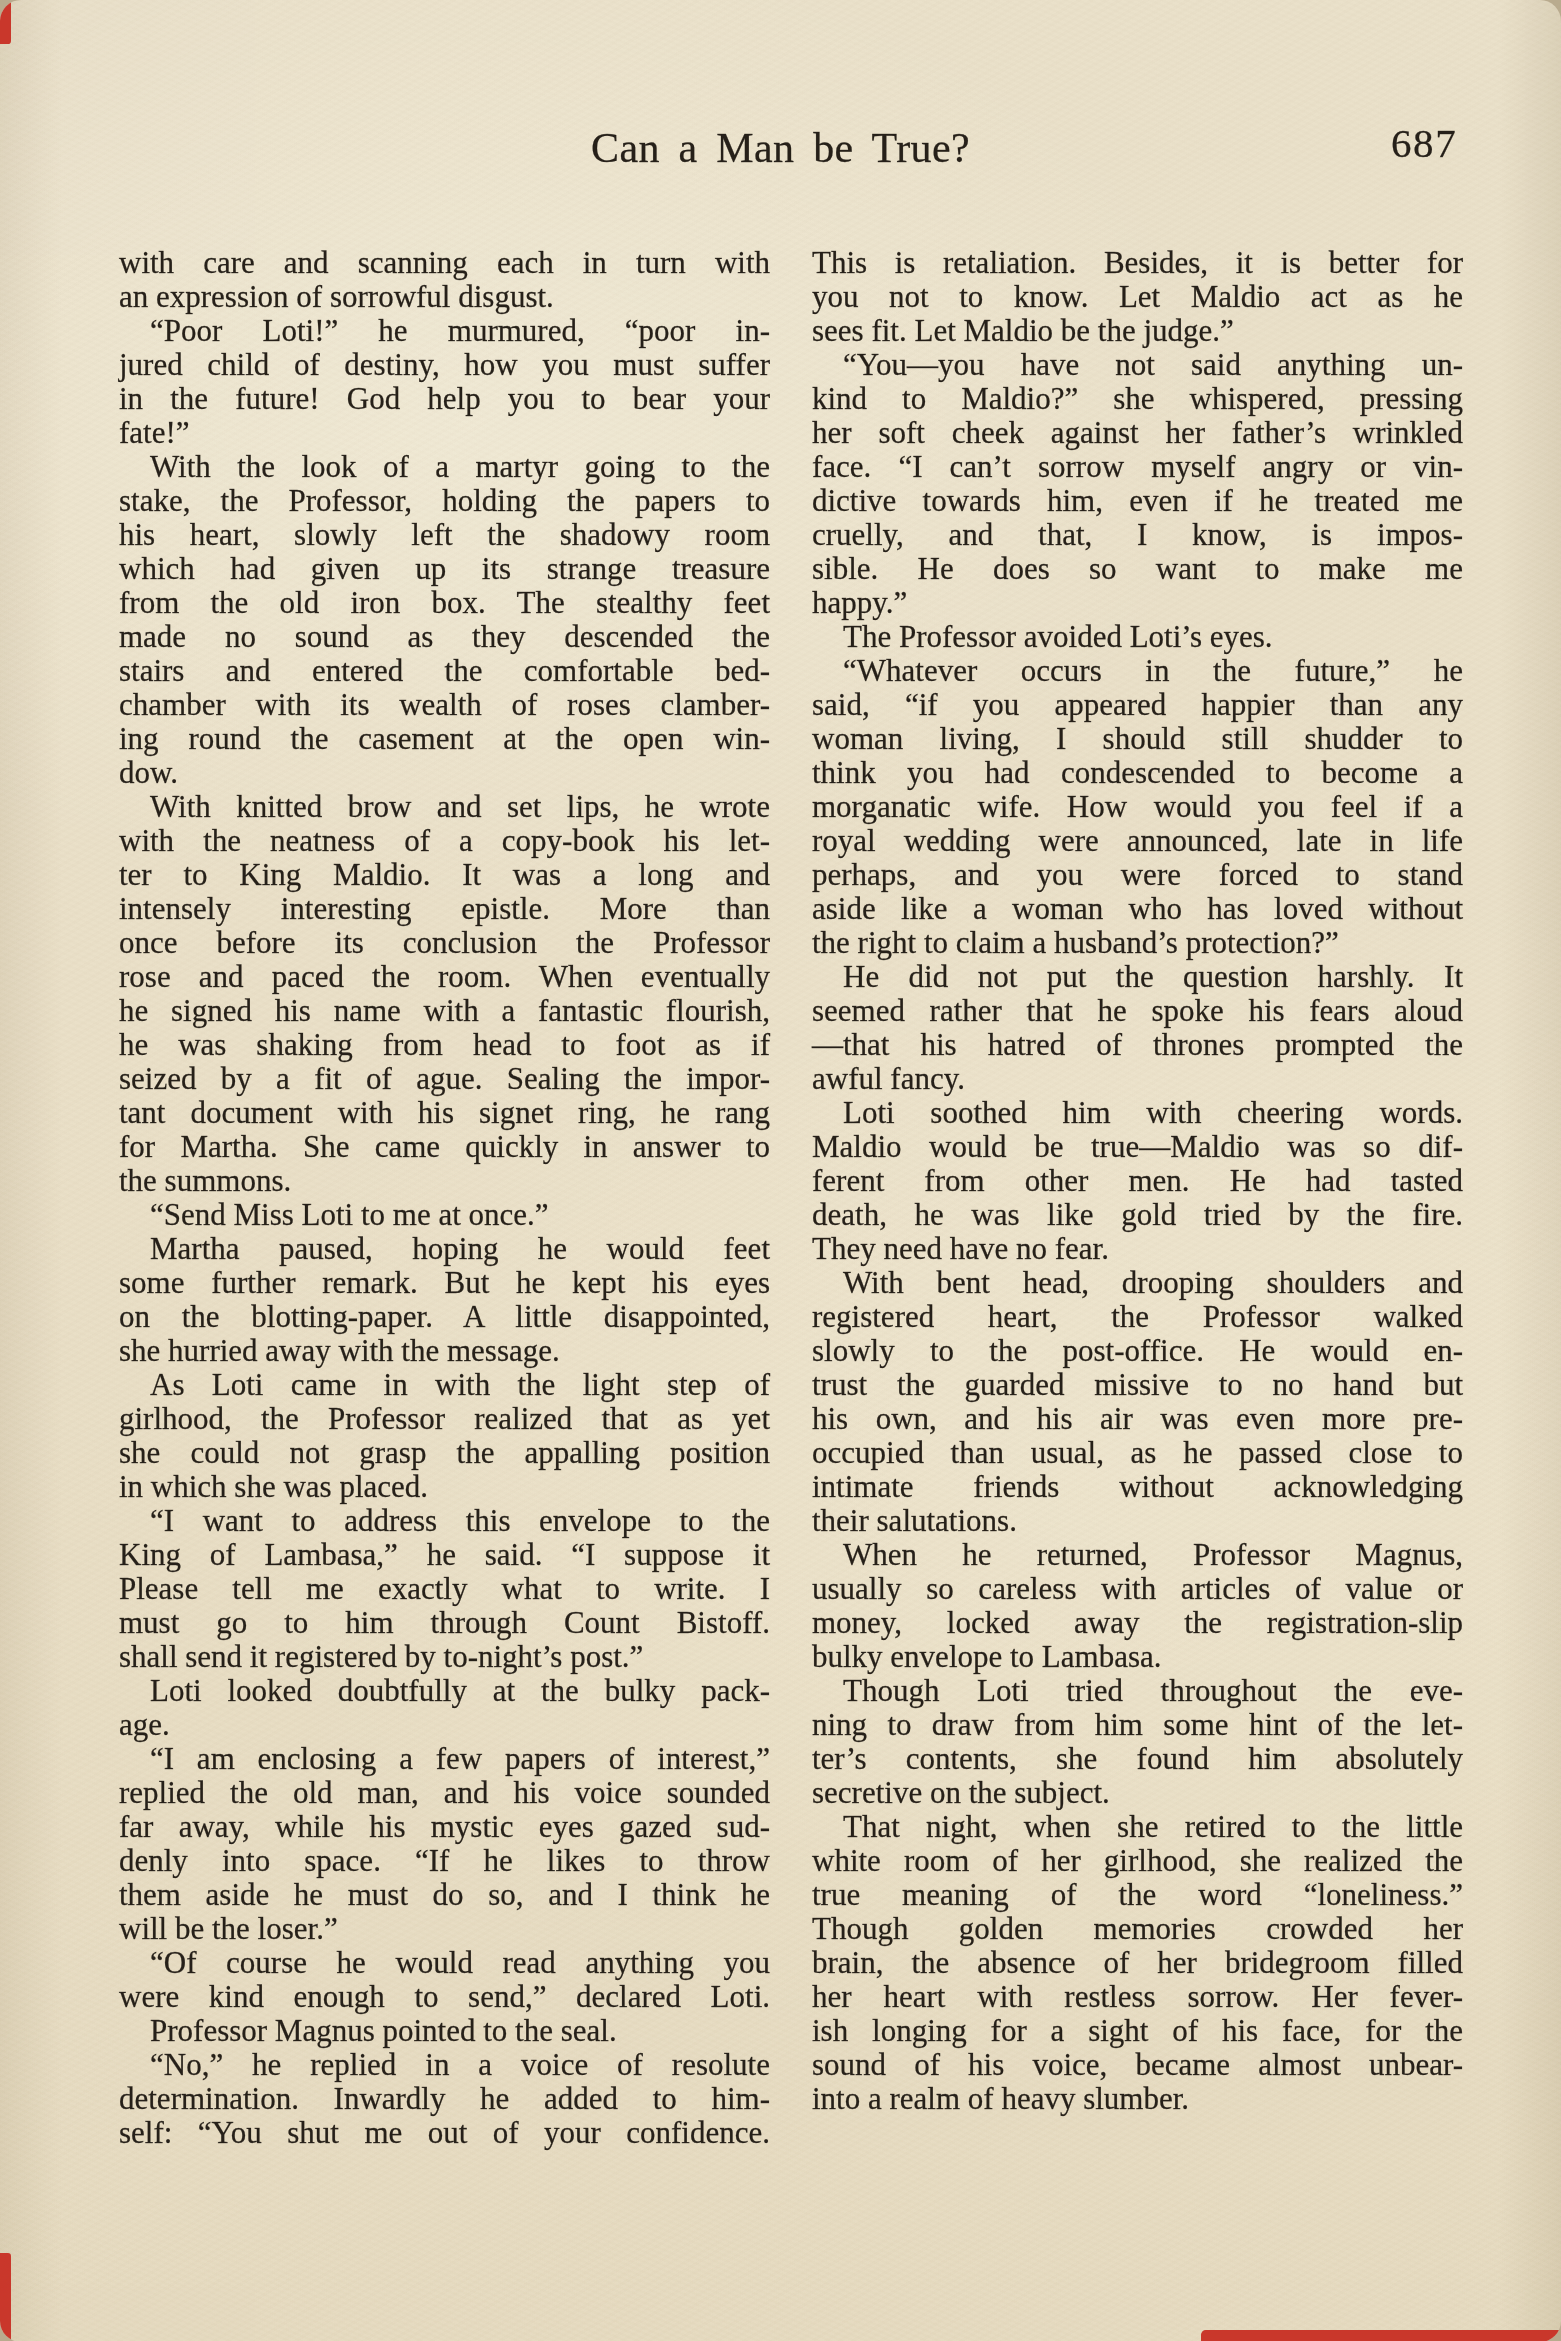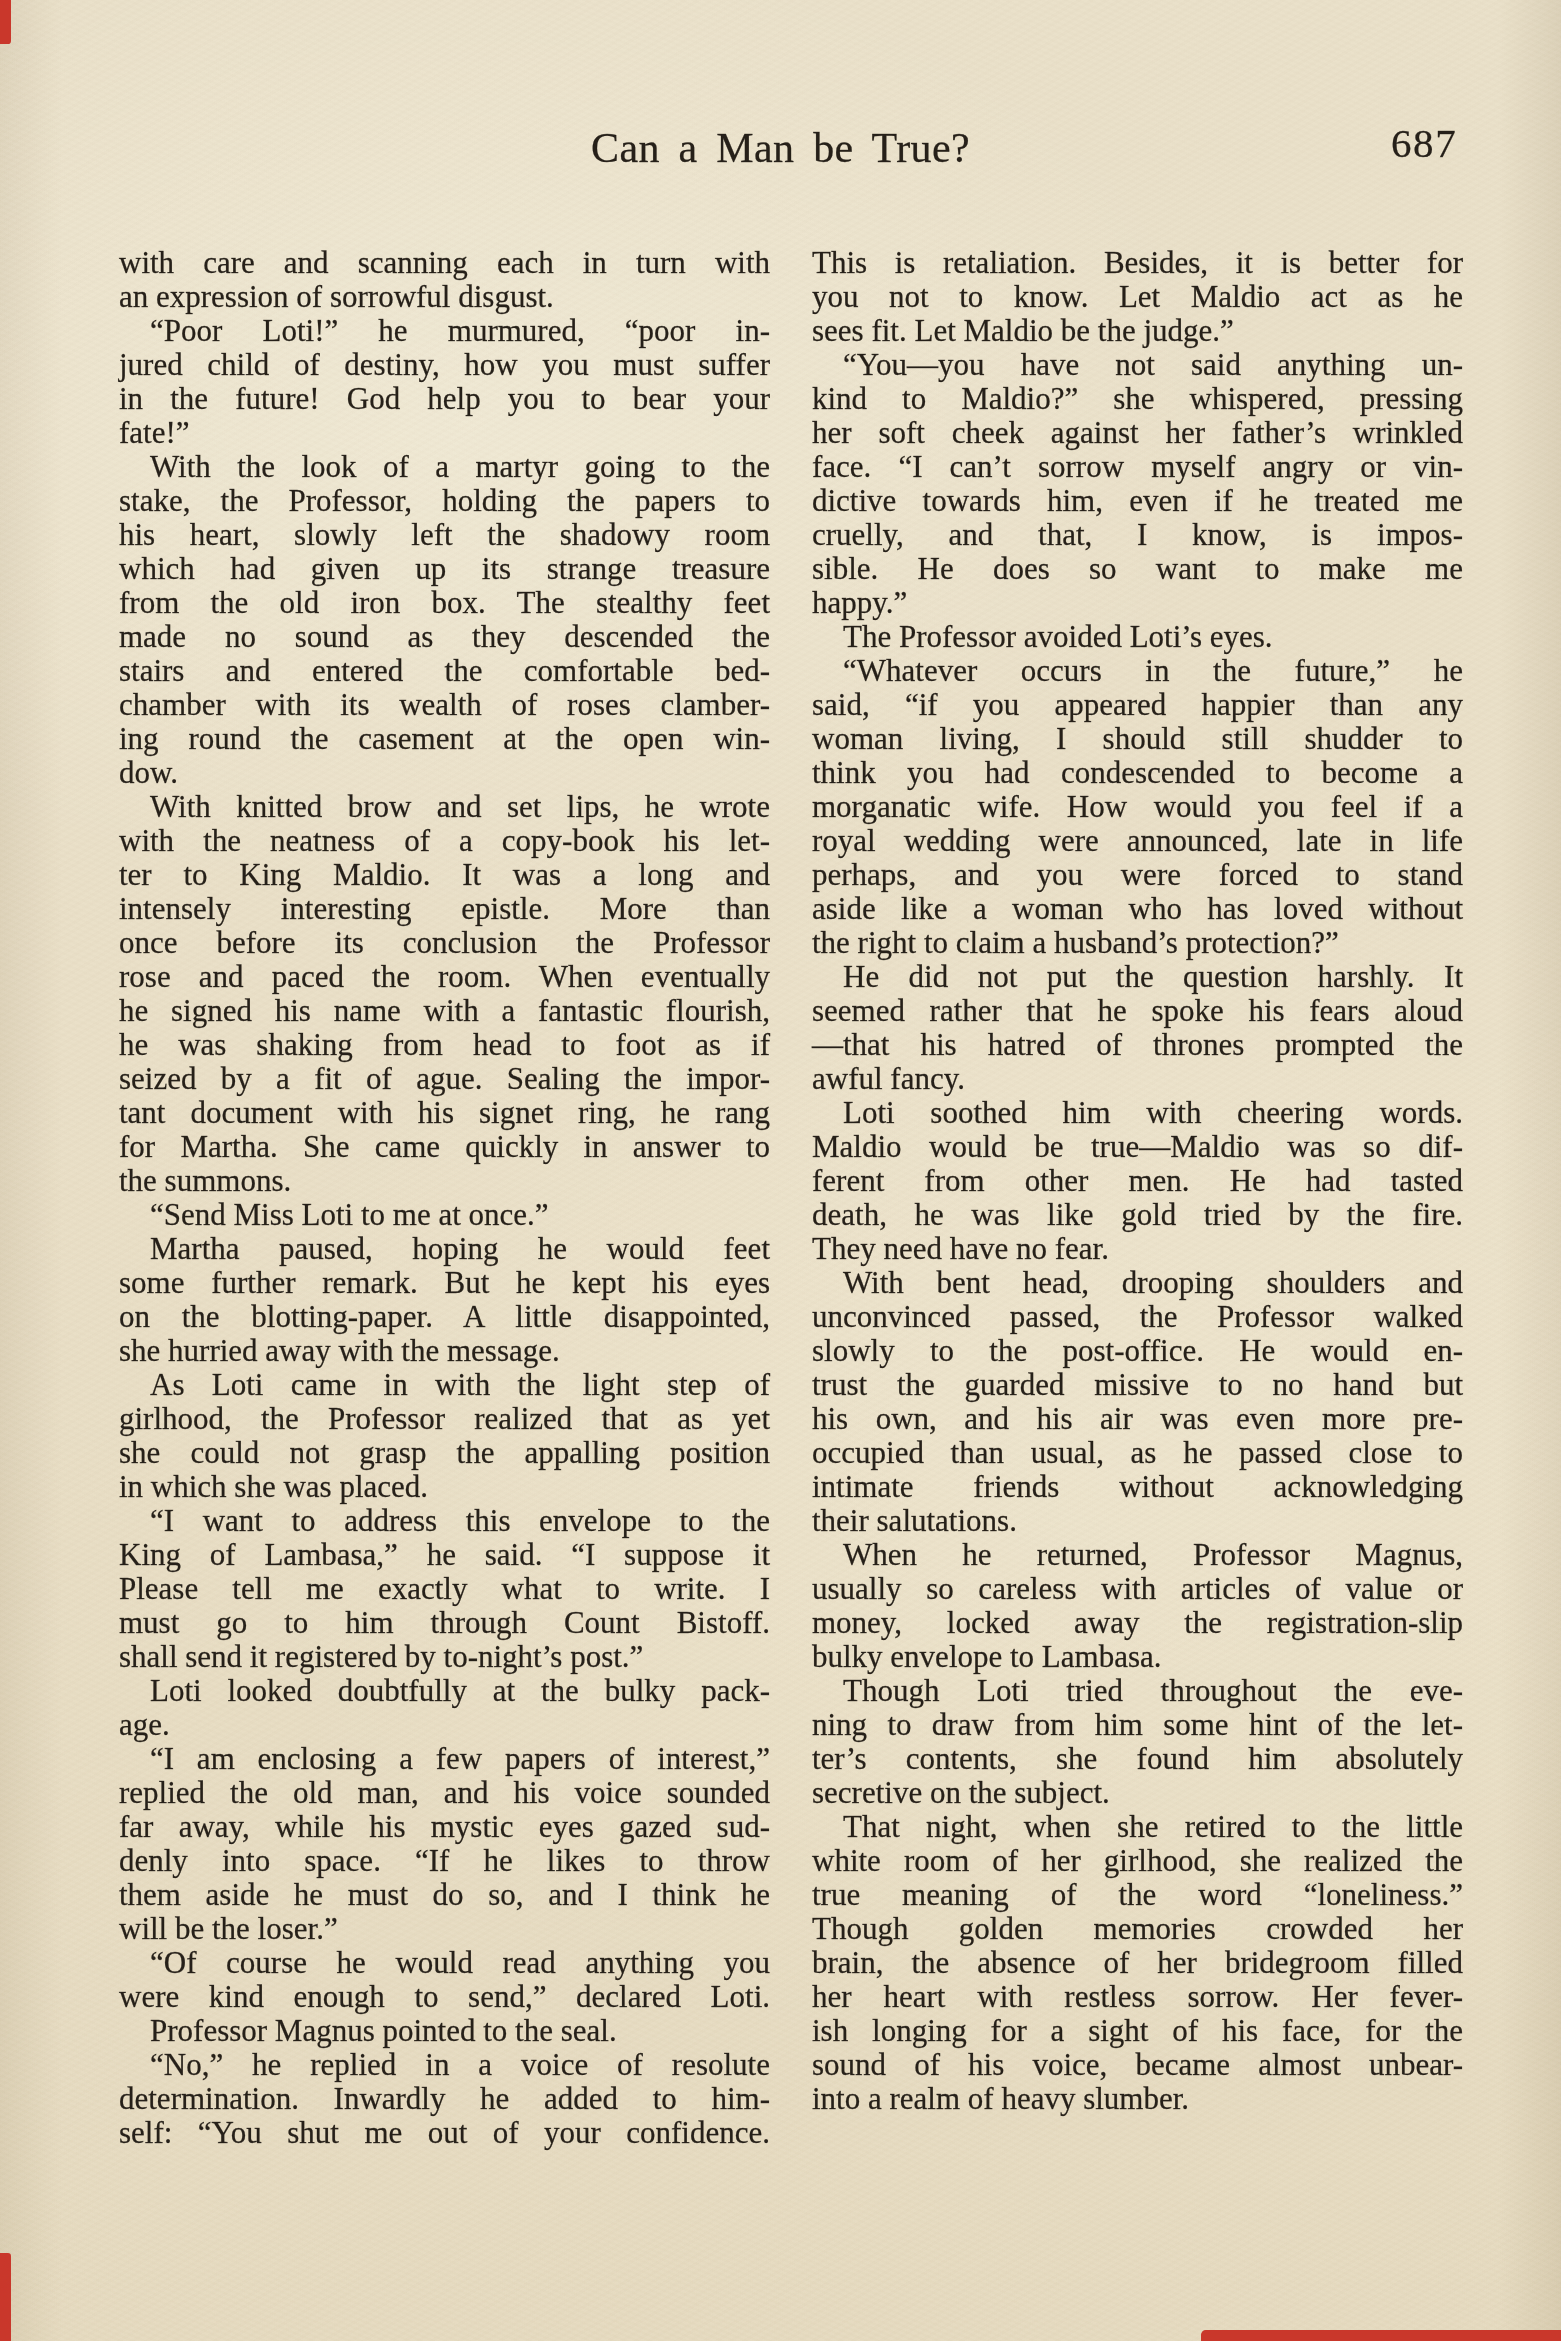--- a/index.html
+++ b/index.html
@@ -7,20 +7,21 @@
     position:relative;
     width:1561px;height:2342px;
     overflow:hidden;
     font-family:"Liberation Serif","DejaVu Serif",serif;
     color:#262019;
     background:
       radial-gradient(1093px 703px at 30% 18%, rgba(255,252,238,.30), rgba(255,252,238,0) 70%),
       radial-gradient(1249px 859px at 72% 62%, rgba(255,250,232,.22), rgba(255,250,232,0) 75%),
       linear-gradient(90deg, rgba(120,95,60,.10) 0%, rgba(120,95,60,0) 4%, rgba(120,95,60,0) 96%, rgba(120,95,60,.12) 100%),
       linear-gradient(180deg, #e9e0c9 0%, #e9dfc7 45%, #e5dabf 100%);
+    border-radius: 21px;
   }
   .grain{
     position:absolute;inset:0;pointer-events:none;opacity:.5;
     background:
       repeating-linear-gradient(23deg, rgba(140,120,85,.028) 0 2.3px, rgba(255,255,255,.028) 2.3px 4.7px),
       repeating-linear-gradient(-31deg, rgba(140,120,85,.022) 0 3.1px, rgba(255,255,255,.022) 3.1px 7px);
   }
   .header-title{
     position:absolute;left:0;right:0;top:127px;
     text-align:center;
@@ -147,21 +148,21 @@
       <div class="line indent">He did not put the question harshly. It</div>
       <div class="line">seemed rather that he spoke his fears aloud</div>
       <div class="line">—that his hatred of thrones prompted the</div>
       <div class="line end">awful fancy.</div>
       <div class="line indent">Loti soothed him with cheering words.</div>
       <div class="line">Maldio would be true—Maldio was so dif-</div>
       <div class="line">ferent from other men. He had tasted</div>
       <div class="line">death, he was like gold tried by the fire.</div>
       <div class="line end">They need have no fear.</div>
       <div class="line indent">With bent head, drooping shoulders and</div>
-      <div class="line">unconvinced passed, the Professor walked</div>
+      <div class="line">registered heart, the Professor walked</div>
       <div class="line">slowly to the post-office. He would en-</div>
       <div class="line">trust the guarded missive to no hand but</div>
       <div class="line">his own, and his air was even more pre-</div>
       <div class="line">occupied than usual, as he passed close to</div>
       <div class="line">intimate friends without acknowledging</div>
       <div class="line end">their salutations.</div>
       <div class="line indent">When he returned, Professor Magnus,</div>
       <div class="line">usually so careless with articles of value or</div>
       <div class="line">money, locked away the registration-slip</div>
       <div class="line end">bulky envelope to Lambasa.</div>

